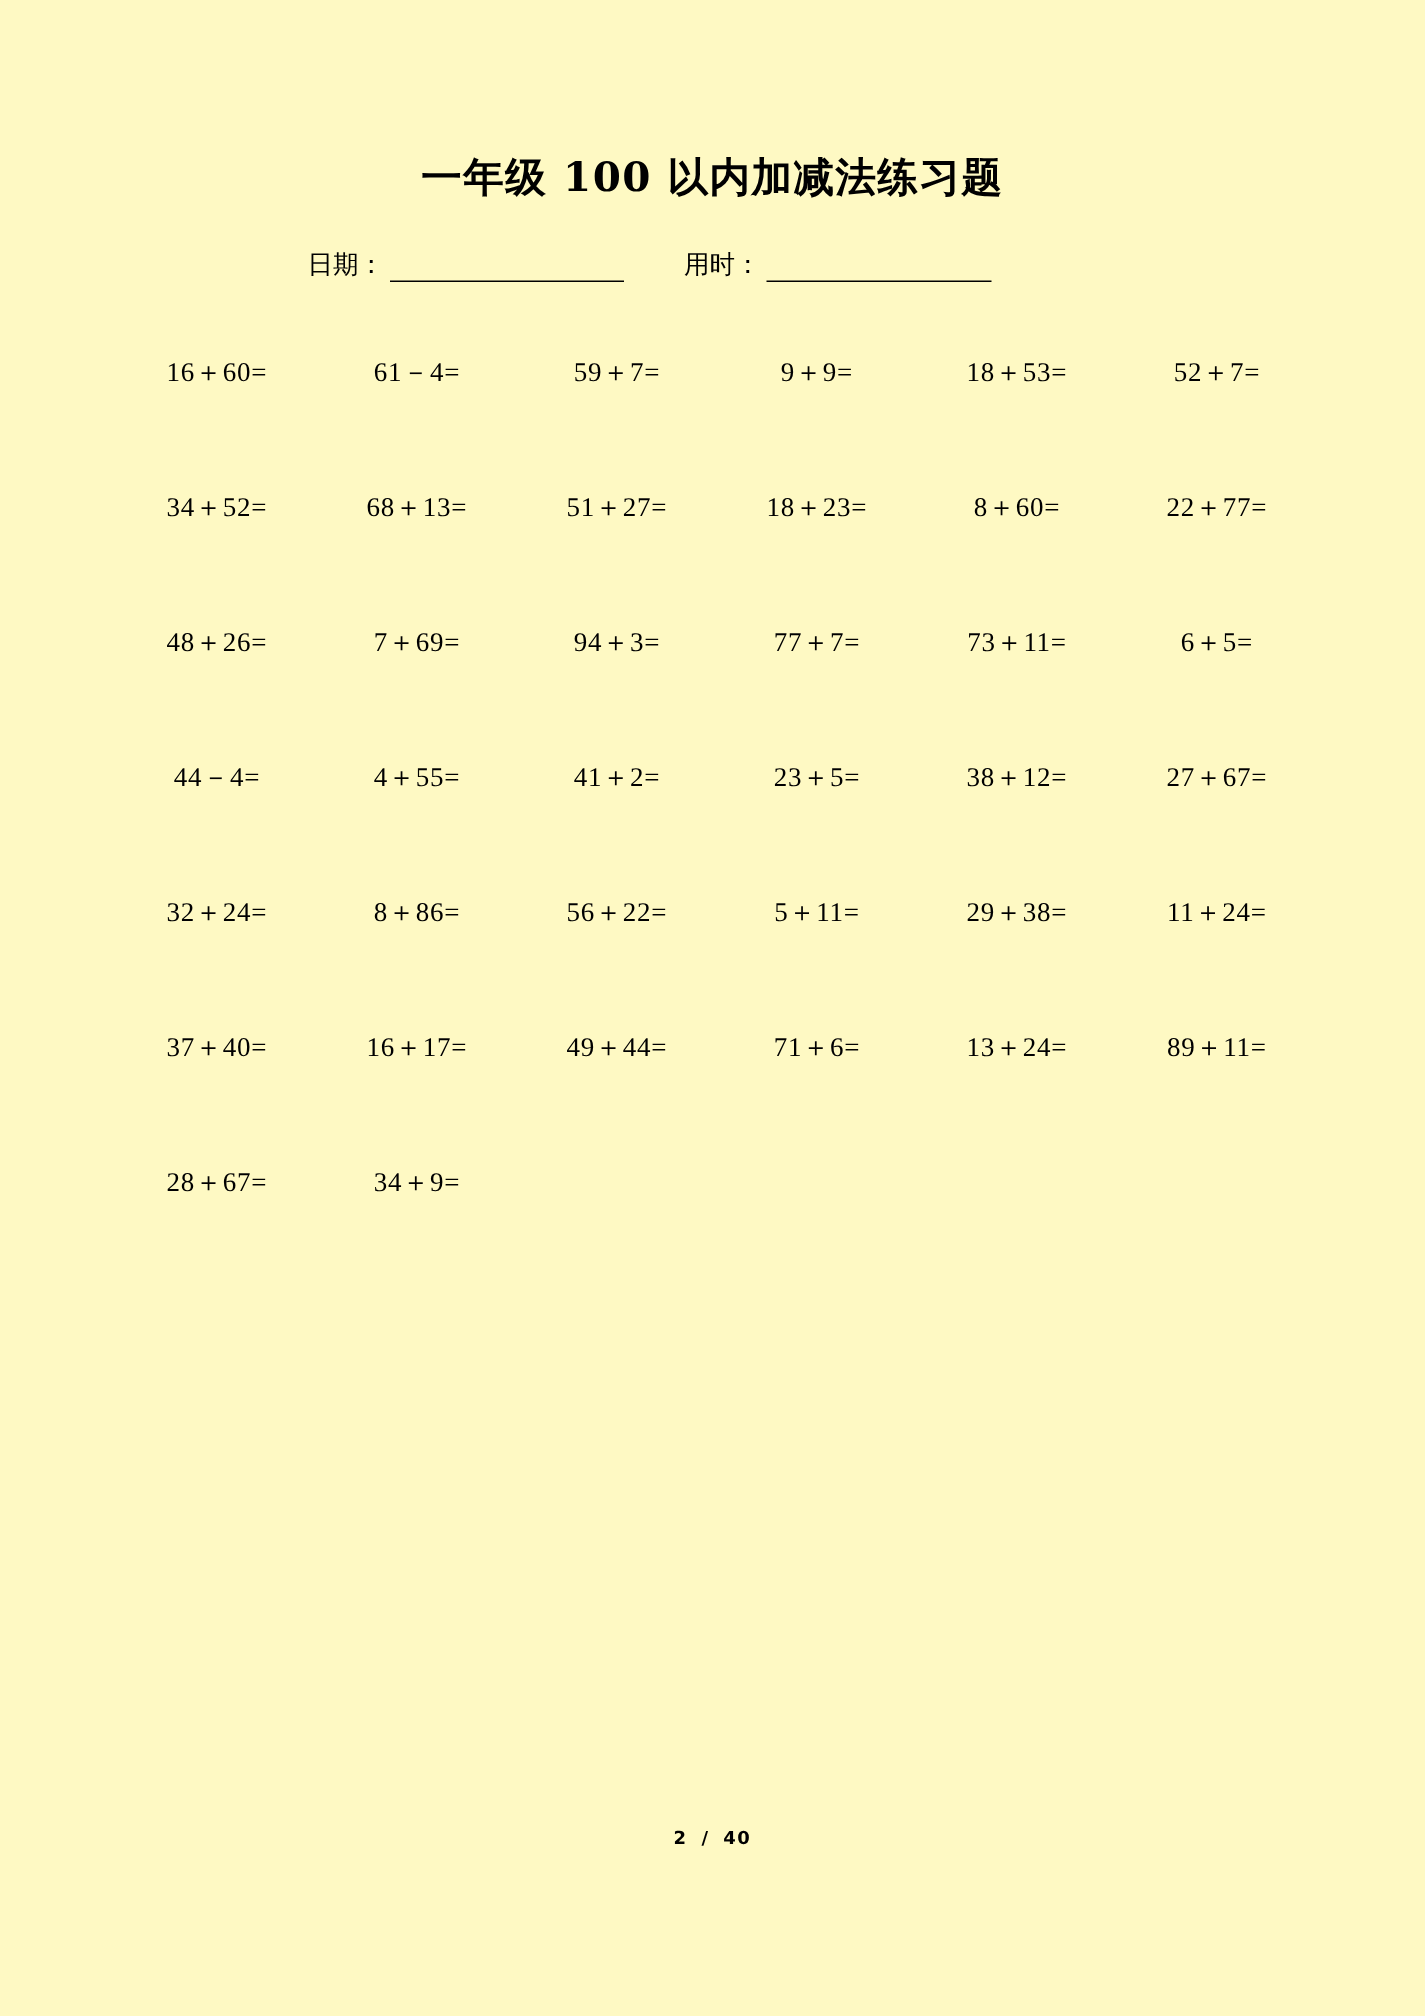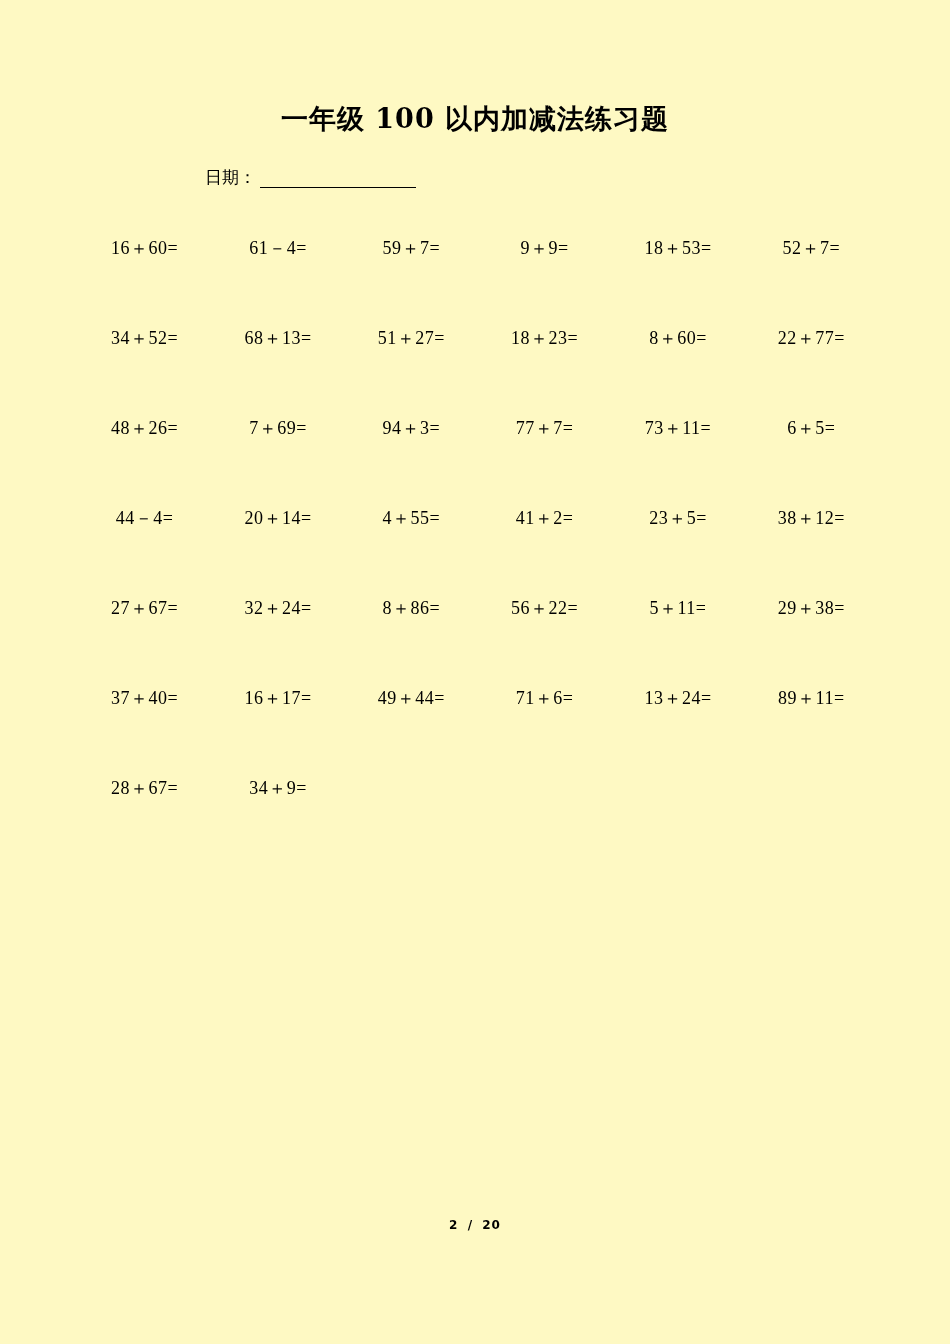--- a/index.html
+++ b/index.html
@@ -107,20 +107,24 @@
 
 <div class="page">
 
   <div class="title">一年级 100 以内加减法练习题</div>
 
   <div class="meta-row">
     <div class="meta-field date-field">
       <span class="meta-label">日期：</span>
       <span class="meta-blank date-blank"></span>
     </div>
+    <div class="meta-field time-field">
+      <span class="meta-label">用时：</span>
+      <span class="meta-blank time-blank"></span>
+    </div>
   </div>
 
   <div class="problems" id="problem-grid">
       <div class="problem-cell">16＋60=</div>
       <div class="problem-cell">61－4=</div>
       <div class="problem-cell">59＋7=</div>
       <div class="problem-cell">9＋9=</div>
       <div class="problem-cell">18＋53=</div>
       <div class="problem-cell">52＋7=</div>
       <div class="problem-cell">34＋52=</div>
@@ -129,40 +133,40 @@
       <div class="problem-cell">18＋23=</div>
       <div class="problem-cell">8＋60=</div>
       <div class="problem-cell">22＋77=</div>
       <div class="problem-cell">48＋26=</div>
       <div class="problem-cell">7＋69=</div>
       <div class="problem-cell">94＋3=</div>
       <div class="problem-cell">77＋7=</div>
       <div class="problem-cell">73＋11=</div>
       <div class="problem-cell">6＋5=</div>
       <div class="problem-cell">44－4=</div>
-      <div class="problem-cell">20＋14=</div>
       <div class="problem-cell">4＋55=</div>
       <div class="problem-cell">41＋2=</div>
       <div class="problem-cell">23＋5=</div>
       <div class="problem-cell">38＋12=</div>
       <div class="problem-cell">27＋67=</div>
       <div class="problem-cell">32＋24=</div>
       <div class="problem-cell">8＋86=</div>
       <div class="problem-cell">56＋22=</div>
       <div class="problem-cell">5＋11=</div>
       <div class="problem-cell">29＋38=</div>
+      <div class="problem-cell">11＋24=</div>
       <div class="problem-cell">37＋40=</div>
       <div class="problem-cell">16＋17=</div>
       <div class="problem-cell">49＋44=</div>
       <div class="problem-cell">71＋6=</div>
       <div class="problem-cell">13＋24=</div>
       <div class="problem-cell">89＋11=</div>
       <div class="problem-cell">28＋67=</div>
       <div class="problem-cell">34＋9=</div>
     </div>
 
   <div class="footer">
     <span>2</span>
     <span class="sep">/</span>
-    <span>20</span>
+    <span>40</span>
   </div>
 
 </div>
 
 </body></html>

